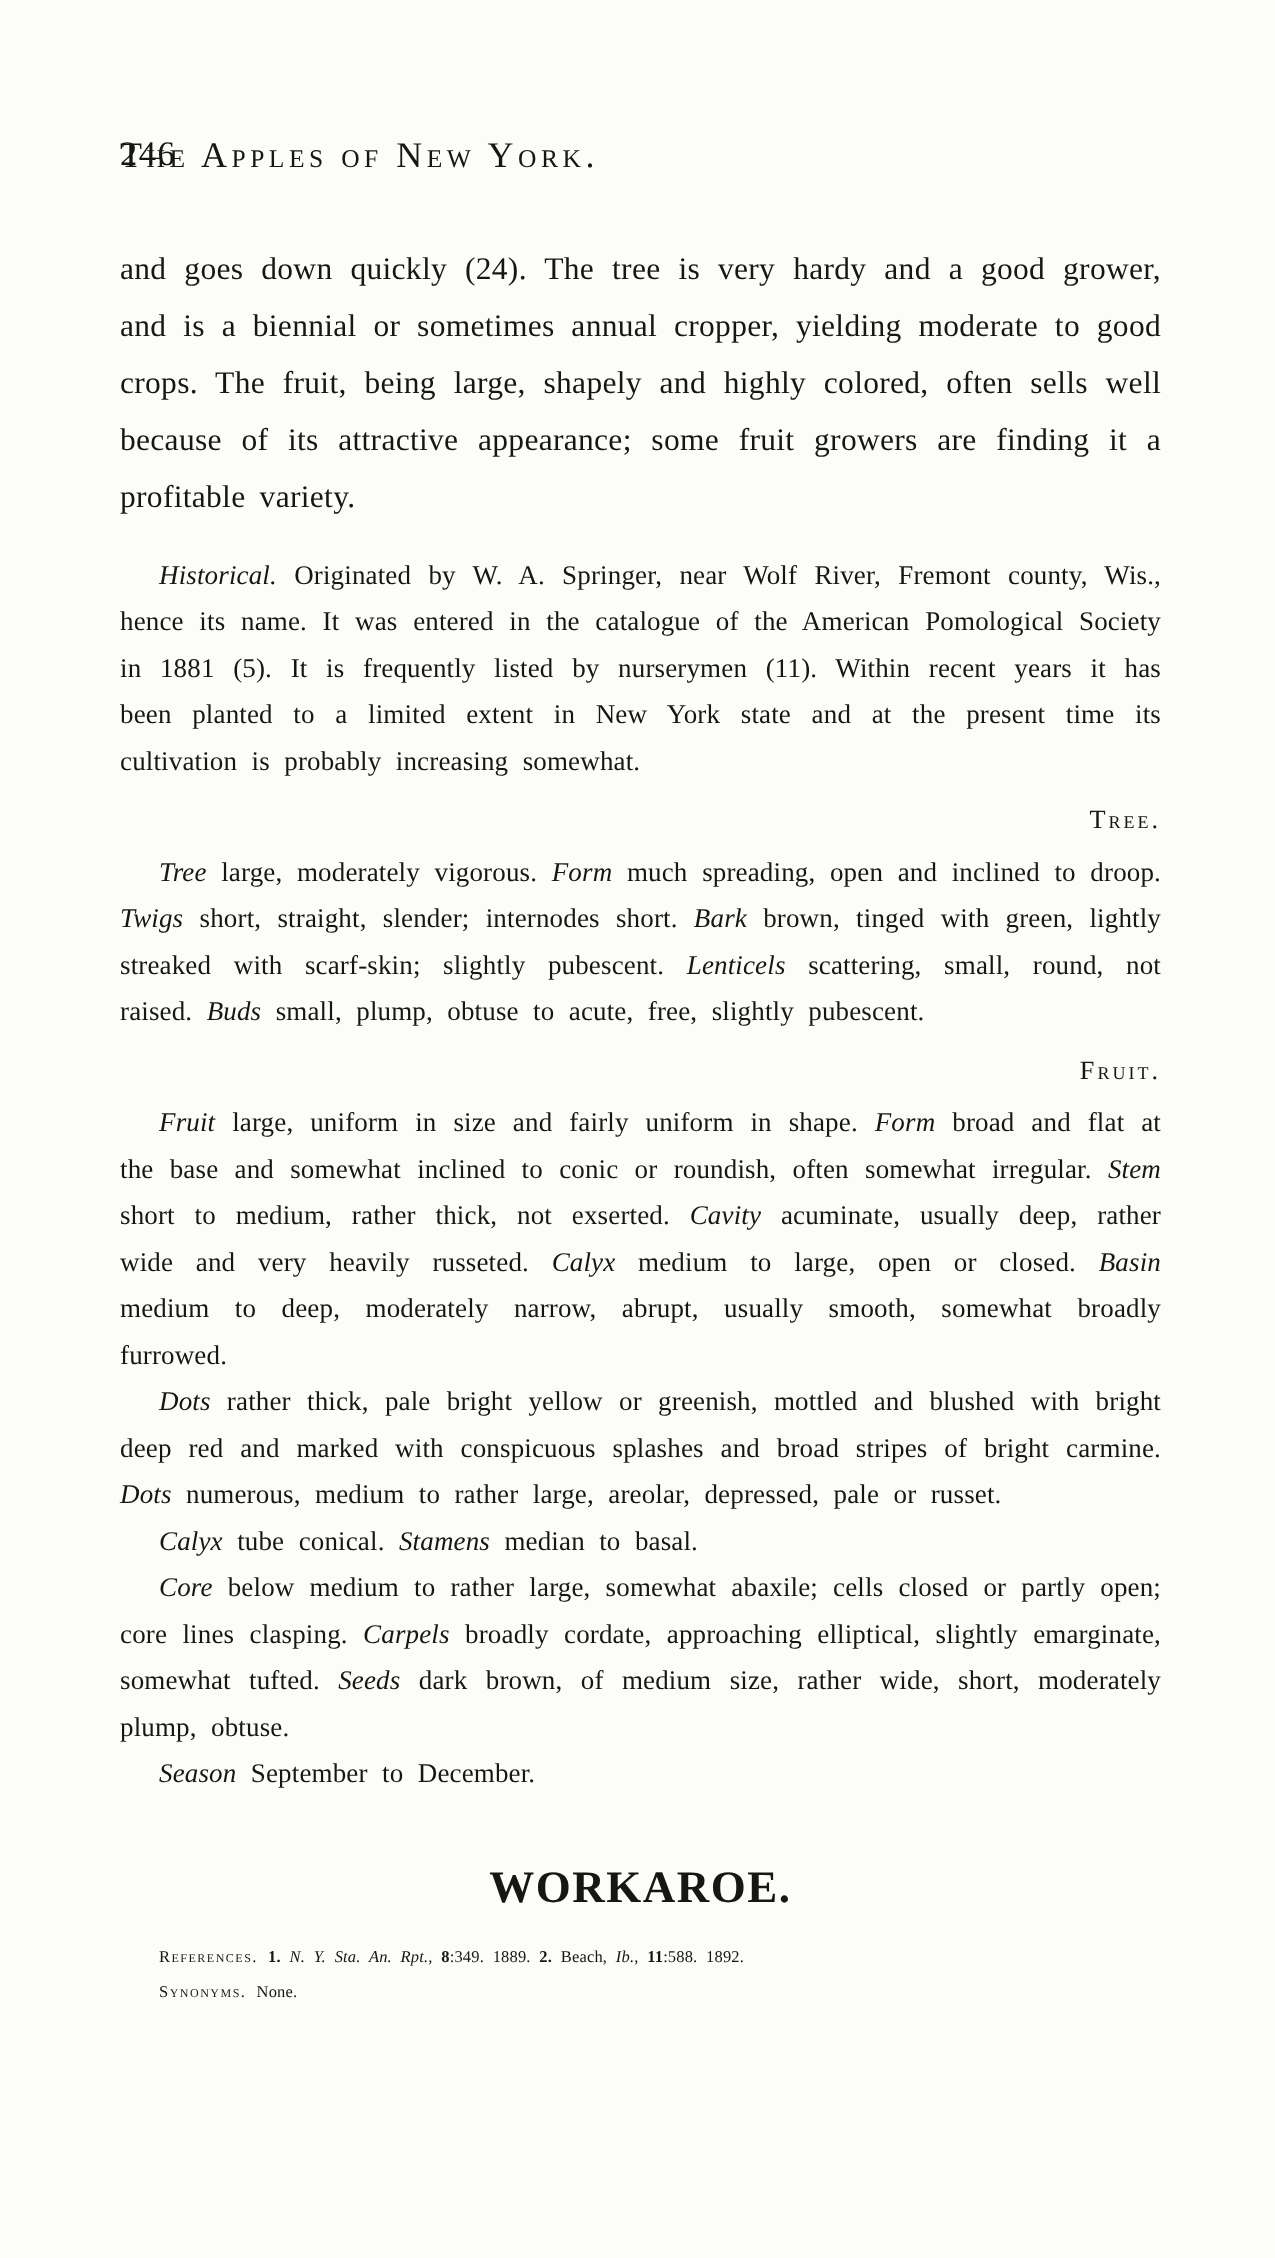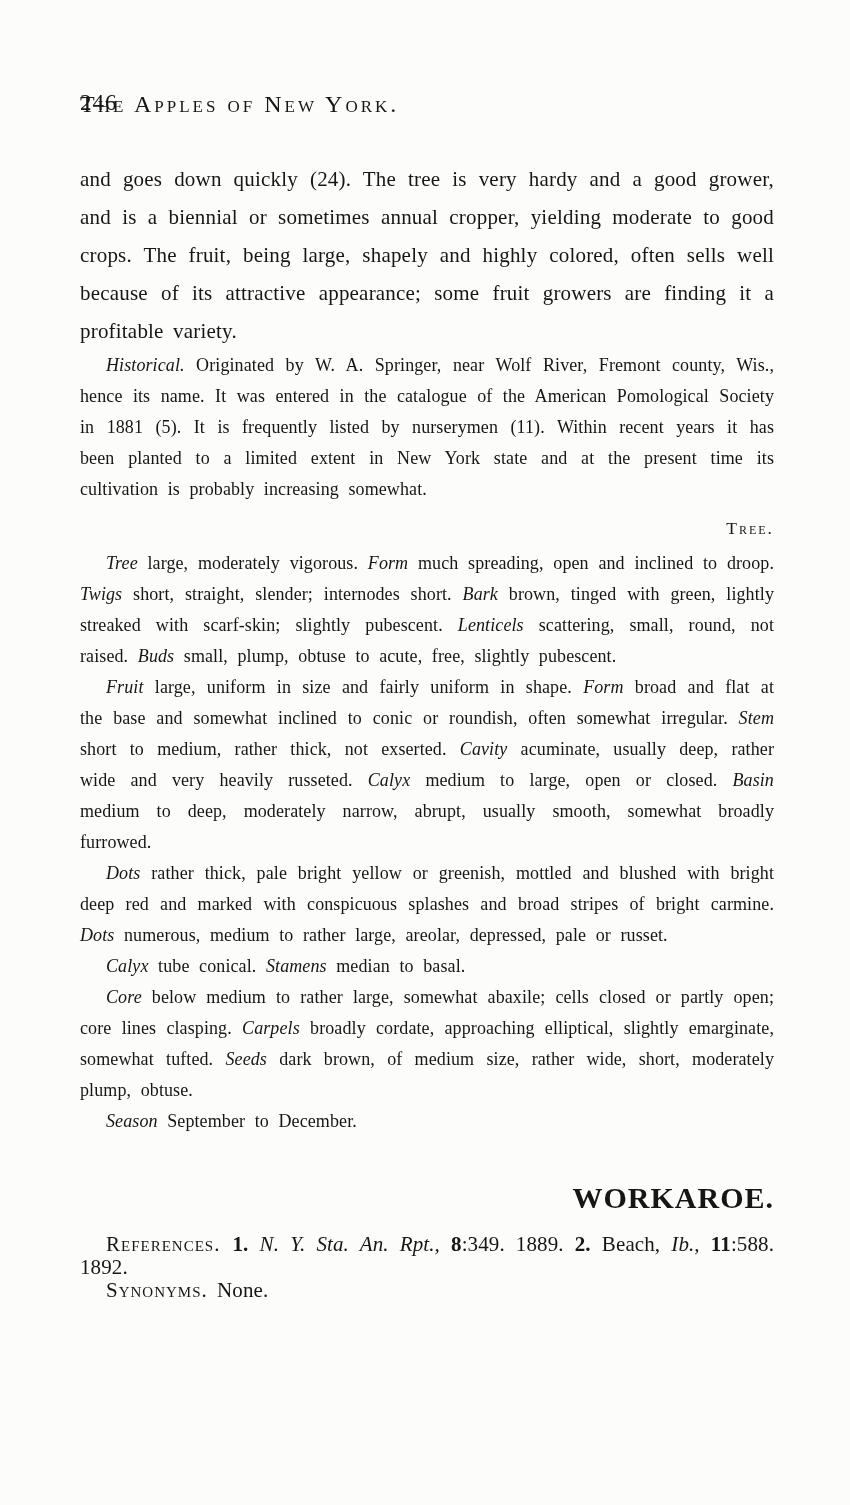--- a/index.html
+++ b/index.html
@@ -21,41 +21,42 @@
   .running-title{
     display:block;text-align:left;
     font-variant:small-caps;
     font-size:24px;letter-spacing:3px;
     padding-top:1px;
   }
   p{margin:0;}
   .intro{
     font-size:21px;line-height:38px;
     text-align:justify;word-spacing:4px;letter-spacing:0.2px;
+    margin-bottom:18px;
   }
   .small-text{
     font-size:18px;line-height:31px;
     text-align:justify;word-spacing:5px;letter-spacing:0.1px;
     text-indent:26px;
   }
   .section-heading{
     font-weight:400;
     font-variant:small-caps;
     font-size:17.5px;letter-spacing:2px;
     text-align:right;
     margin:13px 0 9px 0;
   }
   .variety-heading{
     font-weight:700;
     font-size:30px;letter-spacing:1px;
-    text-align:right;
+    text-align:center;
     margin:44px 0 18px 0;
   }
   .refs{
-    font-size:21px;line-height:23px;word-spacing:3px;
+    font-size:11px;line-height:23px;word-spacing:3px;
   }
   .closing{
     margin-top:16px;
     font-size:18px;line-height:25.5px;
   }
   .it{font-style:italic;}
   .b{font-weight:700;}
   .sc{font-variant:small-caps;letter-spacing:1px;}
 </style>
 </head>
@@ -69,20 +70,21 @@
   </header>
 
   <p class="intro">and goes down quickly (24). The tree is very hardy and a good grower, and is a biennial or sometimes annual cropper, yielding moderate to good crops. The fruit, being large, shapely and highly colored, often sells well because of its attractive appearance; some fruit growers are finding it a profitable variety.</p>
 
   <p class="small-text"><span class="it">Historical.</span><span> Originated by W. A. Springer, near Wolf River, Fremont county, Wis., hence its name. It was entered in the catalogue of the American Pomological Society in 1881 (5). It is frequently listed by nurserymen (11). Within recent years it has been planted to a limited extent in New York state and at the present time its cultivation is probably increasing somewhat.</span></p>
 
   <h3 class="section-heading">Tree.</h3>
 
   <p class="small-text"><span class="it">Tree</span><span> large, moderately vigorous. </span><span class="it">Form</span><span> much spreading, open and inclined to droop. </span><span class="it">Twigs</span><span> short, straight, slender; internodes short. </span><span class="it">Bark</span><span> brown, tinged with green, lightly streaked with scarf-skin; slightly pubescent. </span><span class="it">Lenticels</span><span> scattering, small, round, not raised. </span><span class="it">Buds</span><span> small, plump, obtuse to acute, free, slightly pubescent.</span></p>
 
+  <h3 class="section-heading">Fruit.</h3>
 
   <p class="small-text"><span class="it">Fruit</span><span> large, uniform in size and fairly uniform in shape. </span><span class="it">Form</span><span> broad and flat at the base and somewhat inclined to conic or roundish, often somewhat irregular. </span><span class="it">Stem</span><span> short to medium, rather thick, not exserted. </span><span class="it">Cavity</span><span> acuminate, usually deep, rather wide and very heavily russeted. </span><span class="it">Calyx</span><span> medium to large, open or closed. </span><span class="it">Basin</span><span> medium to deep, moderately narrow, abrupt, usually smooth, somewhat broadly furrowed.</span></p>
   <p class="small-text"><span class="it">Dots</span><span> rather thick, pale bright yellow or greenish, mottled and blushed with bright deep red and marked with conspicuous splashes and broad stripes of bright carmine. </span><span class="it">Dots</span><span> numerous, medium to rather large, areolar, depressed, pale or russet.</span></p>
   <p class="small-text"><span class="it">Calyx</span><span> tube conical. </span><span class="it">Stamens</span><span> median to basal.</span></p>
   <p class="small-text"><span class="it">Core</span><span> below medium to rather large, somewhat abaxile; cells closed or partly open; core lines clasping. </span><span class="it">Carpels</span><span> broadly cordate, approaching elliptical, slightly emarginate, somewhat tufted. </span><span class="it">Seeds</span><span> dark brown, of medium size, rather wide, short, moderately plump, obtuse.</span></p>
   <p class="small-text"><span class="it">Season</span><span> September to December.</span></p>
 
   <h2 class="variety-heading">WORKAROE.</h2>
 
   <p class="small-text refs"><span class="sc">References. </span><span class="b">1. </span><span class="it">N. Y. Sta. An. Rpt., </span><span class="b">8</span><span>:349. 1889. </span><span class="b">2. </span><span>Beach, </span><span class="it">Ib., </span><span class="b">11</span><span>:588. 1892.</span></p>

